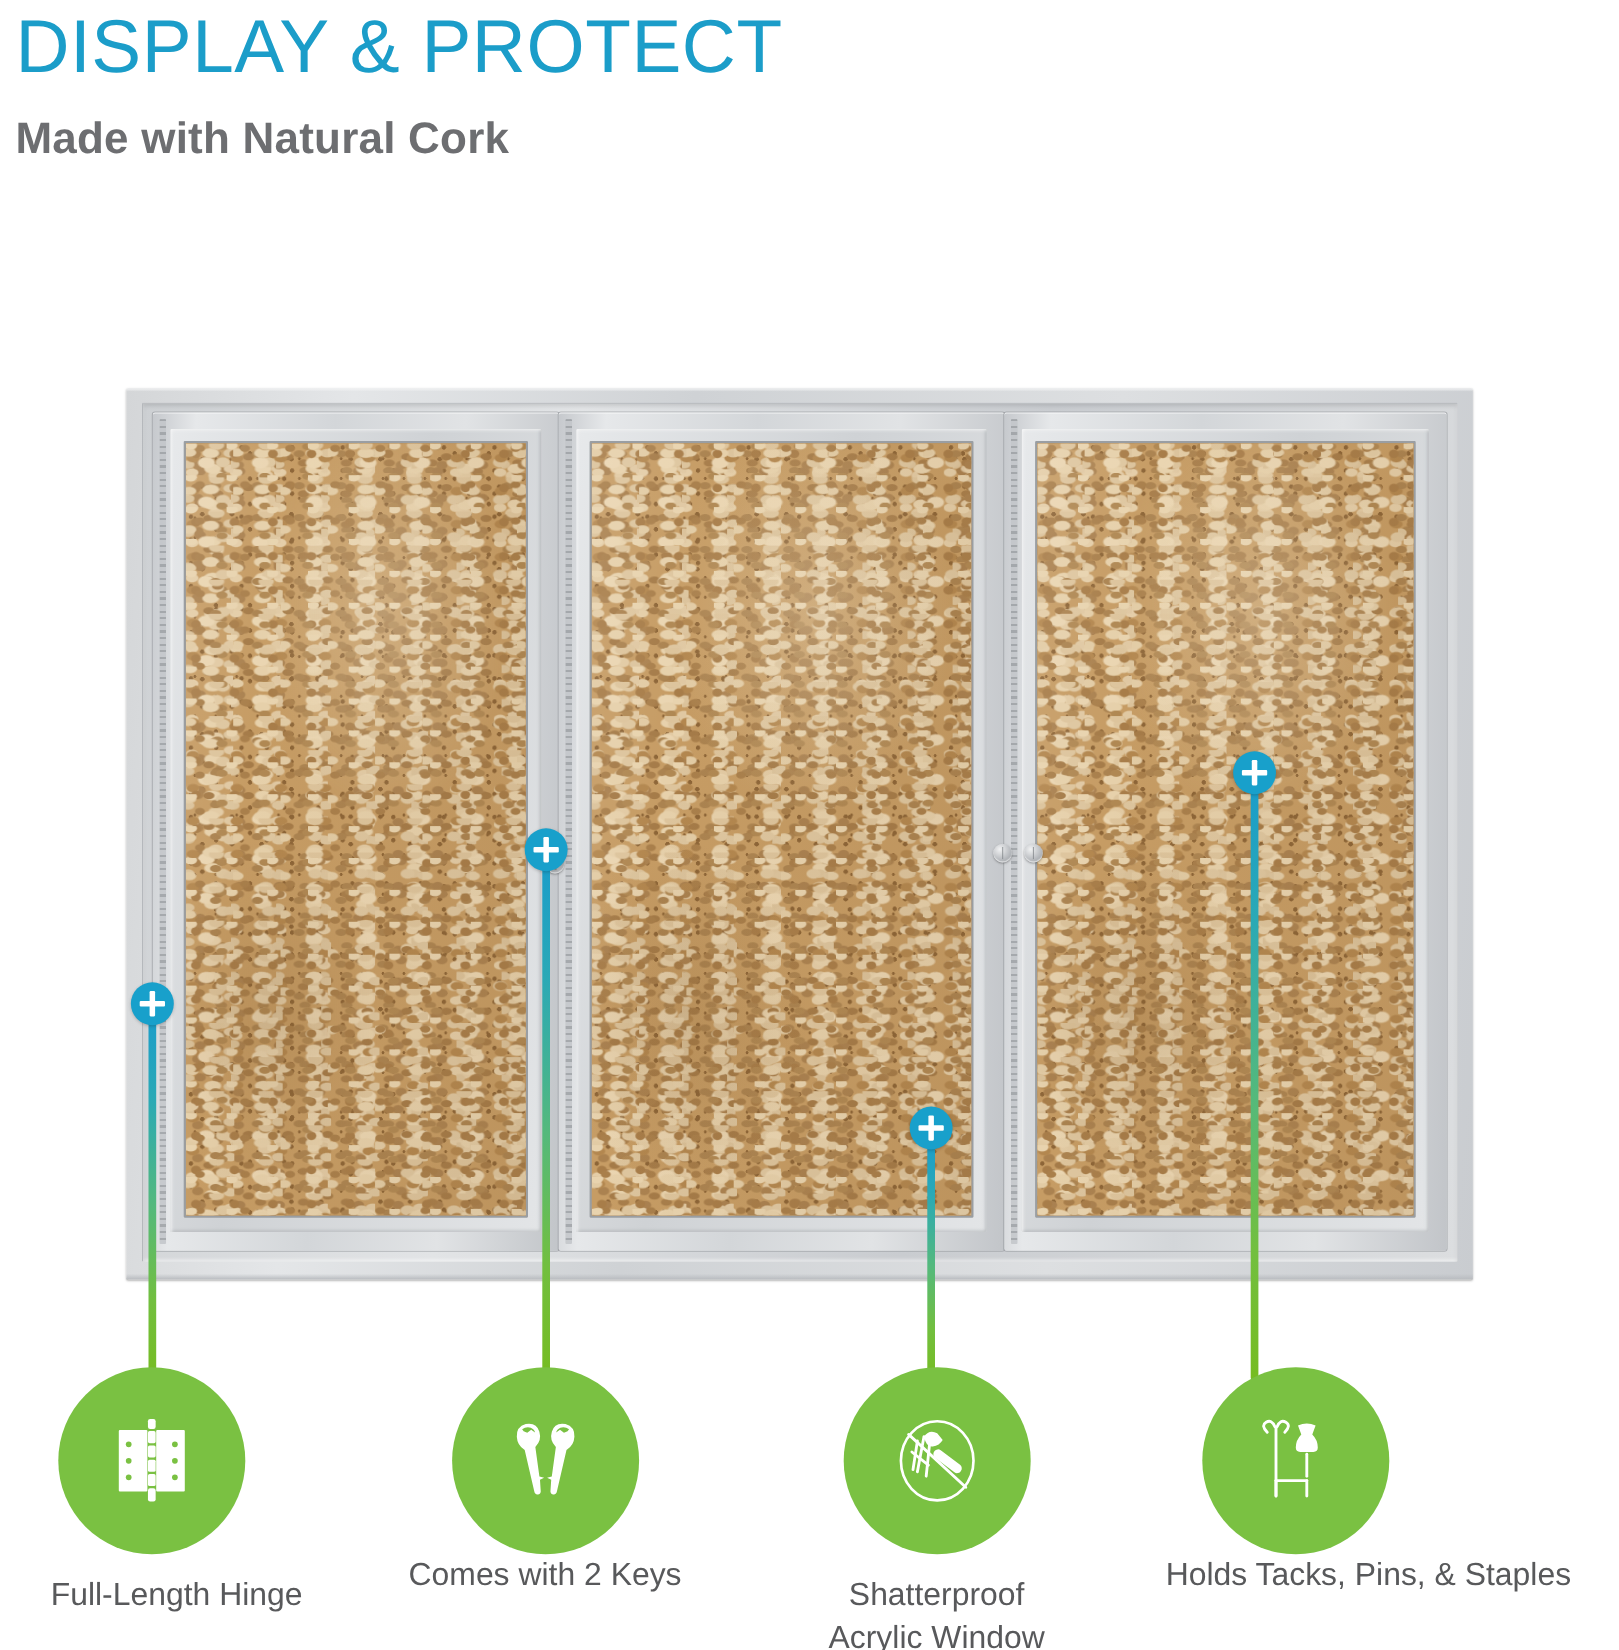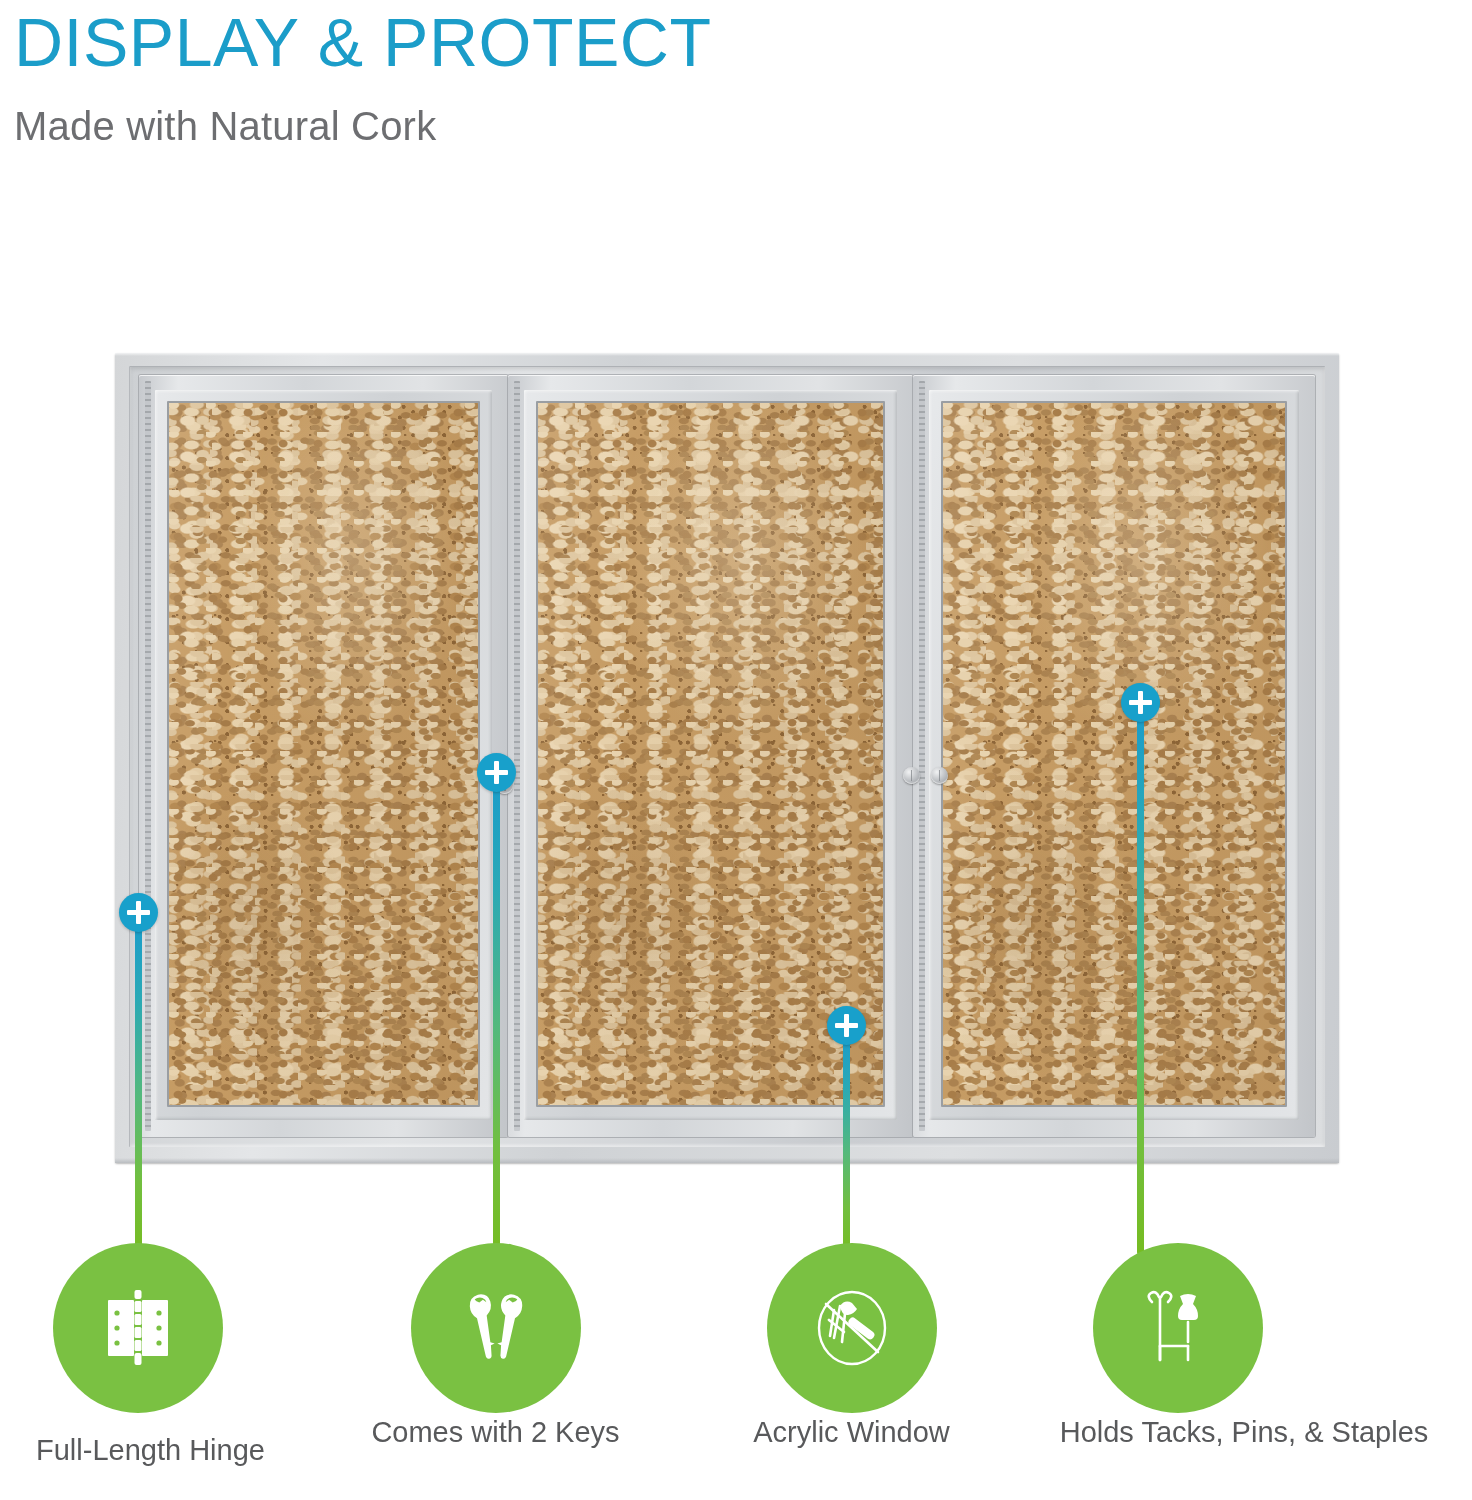--- a/index.html
+++ b/index.html
@@ -21,21 +21,21 @@
     line-height: 84px;
     font-weight: 400;
     letter-spacing: 0.5px;
     white-space: nowrap;
   }
   .headline.l1 { margin-top: -4px; }
   .subhead {
     color: #6d6e71;
     font-size: 40px;
     line-height: 52px;
-    font-weight: 400;
+    font-weight: 700;
     margin-top: 16px;
     letter-spacing: 0.2px;
   }
 
   
   #product { position: absolute; left: 115px; top: 353px; width: 1224px; height: 810px; }
 
   .outer-frame {
     position: absolute; inset: 0;
     background: linear-gradient(95deg, #d4d6d8 0%, #e4e6e8 16%, #cfd2d5 40%, #dddfe1 70%, #c9ccd0 100%);
@@ -181,21 +181,21 @@
   .f-caption{
     margin-top:18px;
     color:#58595b; font-size:29px; line-height:39px; font-weight:400;
     white-space:nowrap;
   }
   .f1{ left:0px;   width:275px; }
   .f2{ left:358px; width:275px; }
   .f3{ left:714px; width:275px; }
   .f4{ left:1044px; width:400px; }
   .f4 .circle{ margin-left:49px; }
-  .f1 .f-caption{ text-align:left;margin-left:36px; }
+  .f1 .f-caption{ text-align:right; }
 </style>
 </head>
 <body>
 
 <div id="header">
   <div class="headline l1">DISPLAY &amp; PROTECT</div>
   <div class="subhead">Made with Natural Cork</div>
 </div>
 
 <div id="product">
@@ -323,20 +323,21 @@
         </g>
         <g fill="#ffffff">
 
           <path d="M40 30 q5 -7 12 -3 l5 6 q-3 5 -9 6 q-6 1 -8 -9 z"></path>
 
           <rect x="52" y="40" width="30" height="8.5" rx="4" transform="rotate(37 52 40)"></rect>
         </g>
         <line x1="26" y1="28" x2="78" y2="76" stroke="#ffffff" stroke-width="2.6" stroke-linecap="round"></line>
       </svg>
     </div>
+    <div class="f-caption">Shatterproof</div>
     <div class="f-caption" style="margin-top:0">Acrylic Window</div>
   </div>
 
   <div class="feature f4">
     <div class="circle">
       <svg width="104" height="104" viewBox="0 0 104 104">
         <g fill="none" stroke="#ffffff" stroke-width="2.6" stroke-linecap="round">
 
           <path d="M26 26 q-6 -6 -1 -9 q5 -3 8 4"></path>
           <path d="M42 26 q6 -6 1 -9 q-5 -3 -8 4"></path>

